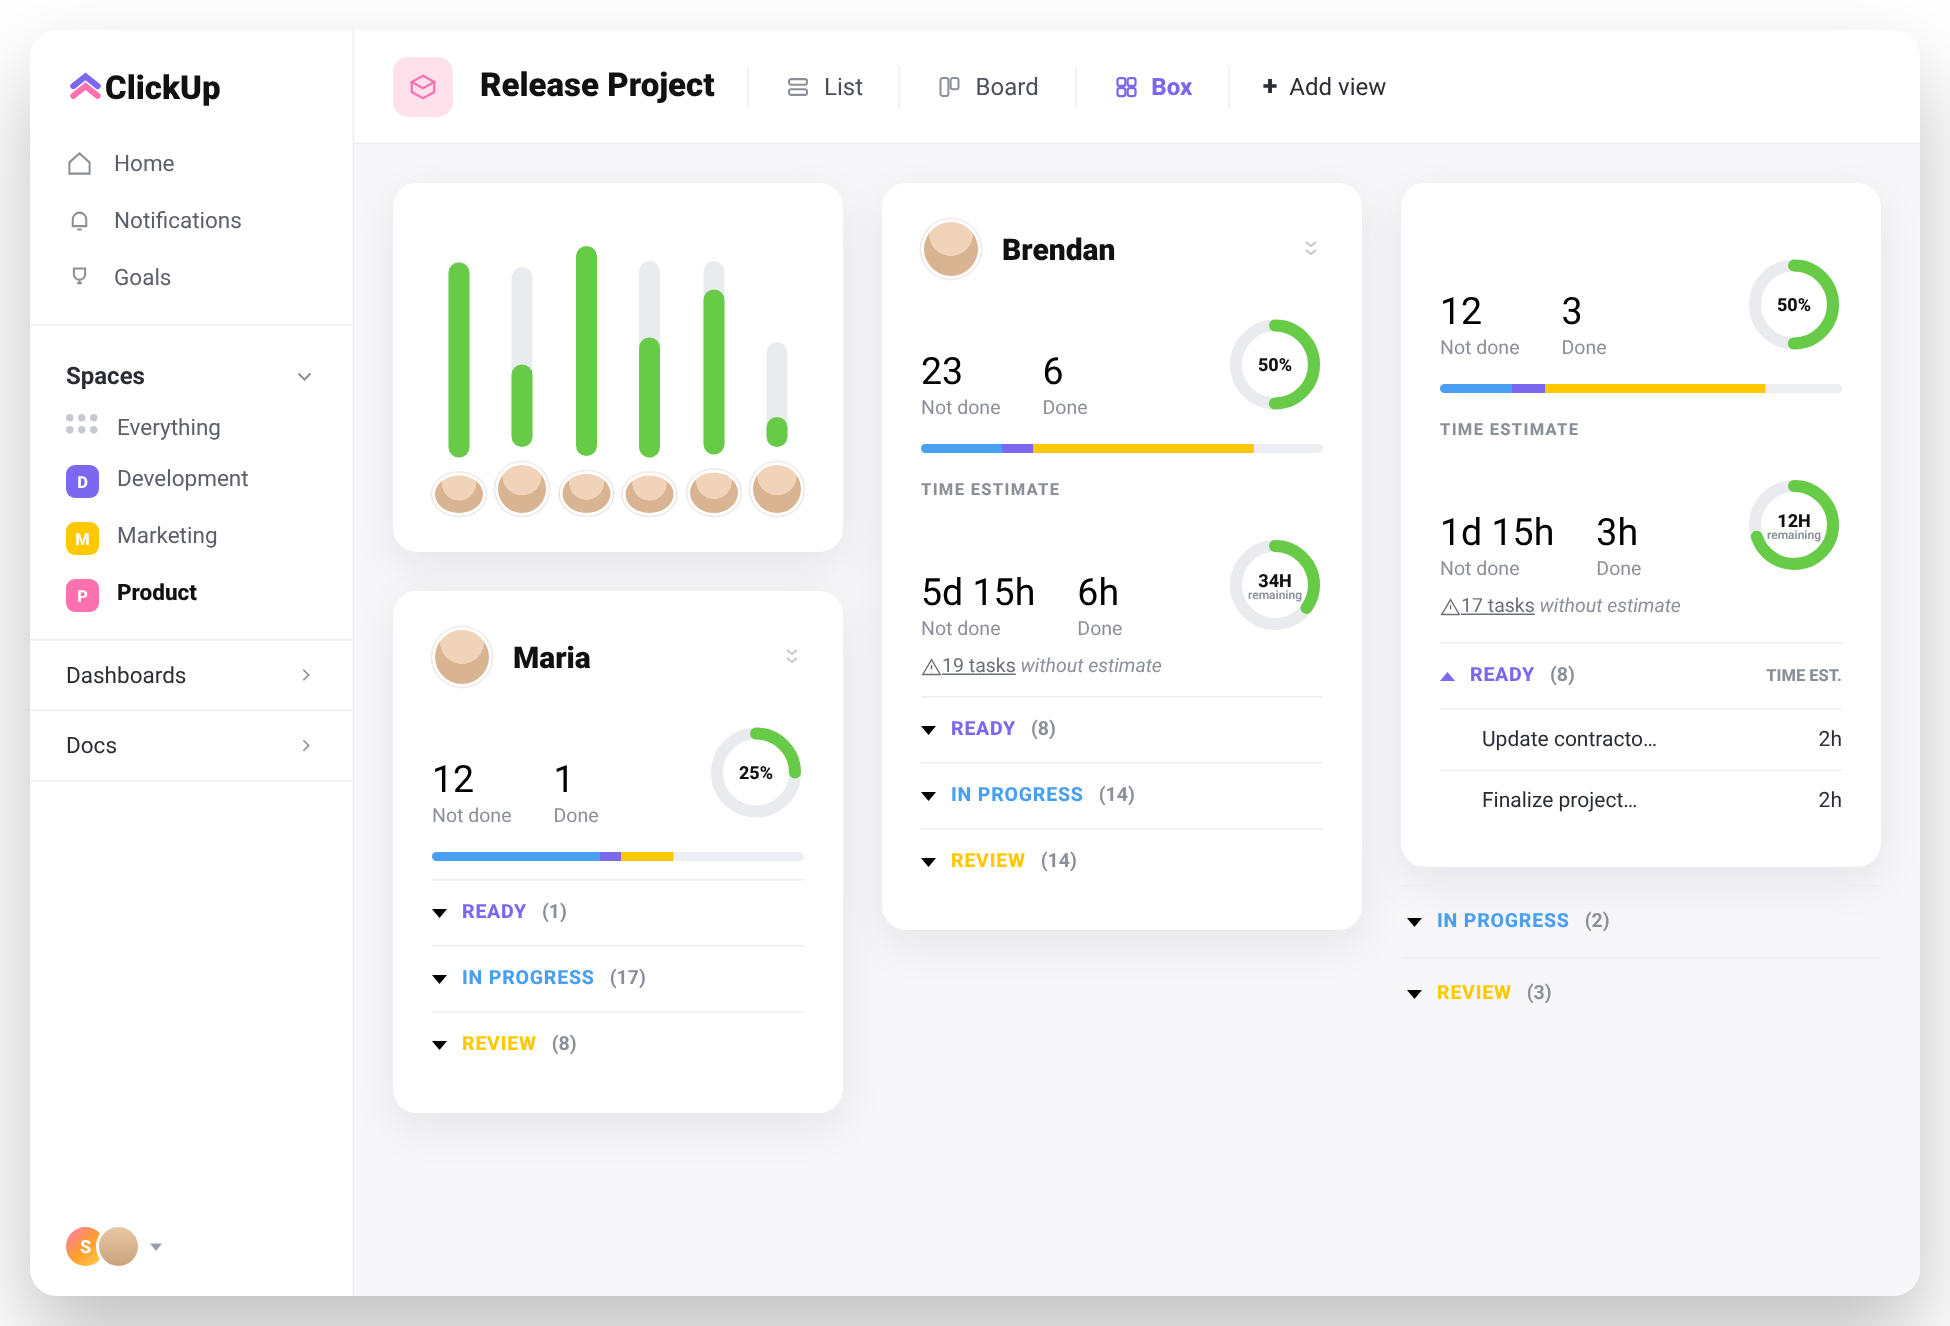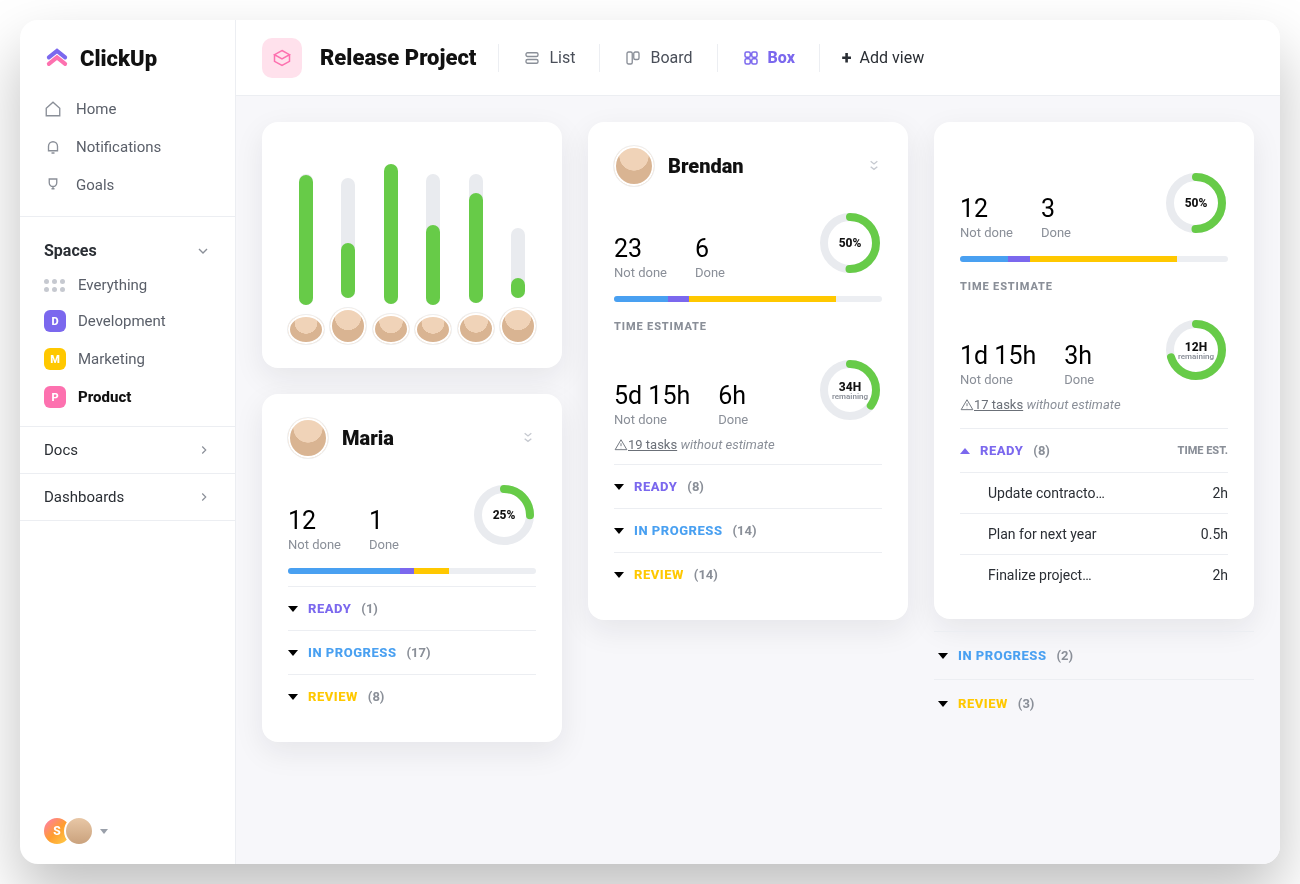--- a/index.html
+++ b/index.html
@@ -20,29 +20,29 @@
   }
   *{box-sizing:border-box;font-family:-apple-system,BlinkMacSystemFont,"Segoe UI",Roboto,Helvetica,Arial,sans-serif;}
   body{margin:0;background:transparent;padding:20px;}
   .window{
     width:1260px;height:844px;margin:0 auto;background:var(--card);
     border-radius:18px;box-shadow:0 30px 60px rgba(0,0,0,.25);
     display:flex;overflow:hidden;position:relative;
   }
   
   .sidebar{width:262px;border-right:1px solid var(--border);display:flex;flex-direction:column;}
-  .logo{display:flex;gap:10px;padding:26px 24px 18px;}
+  .logo{display:flex;align-items:center;gap:0;padding:26px 24px 18px;}
   .logo-mark{width:26px;height:26px;}
   .logo-text{font-size:22px;font-weight:900;color:#111;}
   .navlist{padding:0 10px;}
   .navitem{display:flex;align-items:center;gap:14px;padding:10px 14px;border-radius:8px;color:#5a5f69;font-size:15px;cursor:pointer;}
   .navitem svg{width:18px;height:18px;stroke:#8a8f98;fill:none;}
   .section-hdr{display:flex;align-items:center;justify-content:space-between;padding:24px 24px 8px;font-weight:700;color:#2a2e34;font-size:16px;border-top:1px solid var(--border);margin-top:12px;}
   .section-hdr svg{width:16px;height:16px;stroke:#8a8f98;fill:none;}
-  .space{display:flex;align-items:center;gap:12px;padding:8px 24px;font-size:15px;color:#5a5f69;cursor:pointer;}
+  .space{display:flex;align-items:flex-start;gap:12px;padding:8px 24px;font-size:15px;color:#5a5f69;cursor:pointer;}
   .space.active{font-weight:800;color:#111;}
   .space-badge{width:22px;height:22px;border-radius:6px;display:flex;align-items:center;justify-content:center;font-size:11px;font-weight:800;color:#fff;}
   .space-dots{width:22px;display:flex;flex-wrap:wrap;gap:3px;}
   .space-dots i{width:5px;height:5px;border-radius:50%;background:#c6c9d0;}
   .side-lower{margin-top:10px;border-top:1px solid var(--border);}
   .side-row{display:flex;align-items:center;justify-content:space-between;padding:14px 24px;font-size:15px;color:#2a2e34;cursor:pointer;border-bottom:1px solid var(--border);}
   .side-row svg{width:14px;height:14px;stroke:#8a8f98;fill:none;}
   .side-footer{margin-top:auto;padding:18px 22px;display:flex;align-items:center;gap:-6px;}
   .stack{display:flex;align-items:center;}
   .stack .av{width:30px;height:30px;border-radius:50%;margin-left:-8px;border:2px solid #fff;}
@@ -176,27 +176,27 @@
           <span>Marketing</span>
         </div>
         <div class="space active">
           <span class="space-badge" style="background:#fd71af">P</span>
           <span>Product</span>
         </div>
       </div>
 
     <div class="side-lower">
       <div class="side-row">
+        <span>Dashboards</span>
+        <svg viewBox="0 0 24 24">
+            <path d="M9 6l6 6-6 6" stroke-width="2"></path>
+          </svg>
+      </div>
+      <div class="side-row">
         <span>Docs</span>
-        <svg viewBox="0 0 24 24">
-            <path d="M9 6l6 6-6 6" stroke-width="2"></path>
-          </svg>
-      </div>
-      <div class="side-row">
-        <span>Dashboards</span>
         <svg viewBox="0 0 24 24">
             <path d="M9 6l6 6-6 6" stroke-width="2"></path>
           </svg>
       </div>
     </div>
 
     <div class="side-footer">
       <div class="stack">
         <div class="av grad" style="margin-left:0">
             <span>S</span>
@@ -475,24 +475,20 @@
   <span class="chev up s-ready"></span>
   <span class="s-ready">READY</span>
   <span class="count">(8)</span>
   <span class="time-est-hdr">TIME EST.</span>
             </div>
             <div class="task">
               <span>Update contracto…</span>
               <span class="time">2h</span>
             </div>
             <div class="task">
-              <span>Plan for next year</span>
-              <span class="time">0.5h</span>
-            </div>
-            <div class="task">
               <span>Finalize project…</span>
               <span class="time">2h</span>
             </div>
           </div>
           <div class="statusrow" style="border-top: 1px solid var(--border); padding: 16px 4px;">
     <span class="chev down s-progress" style="color:inherit"></span>
     <span class="s-progress">IN PROGRESS</span>
     <span class="count">(2)</span>
           </div>
           <div class="statusrow" style="border-top: 1px solid var(--border); padding: 16px 4px;">

